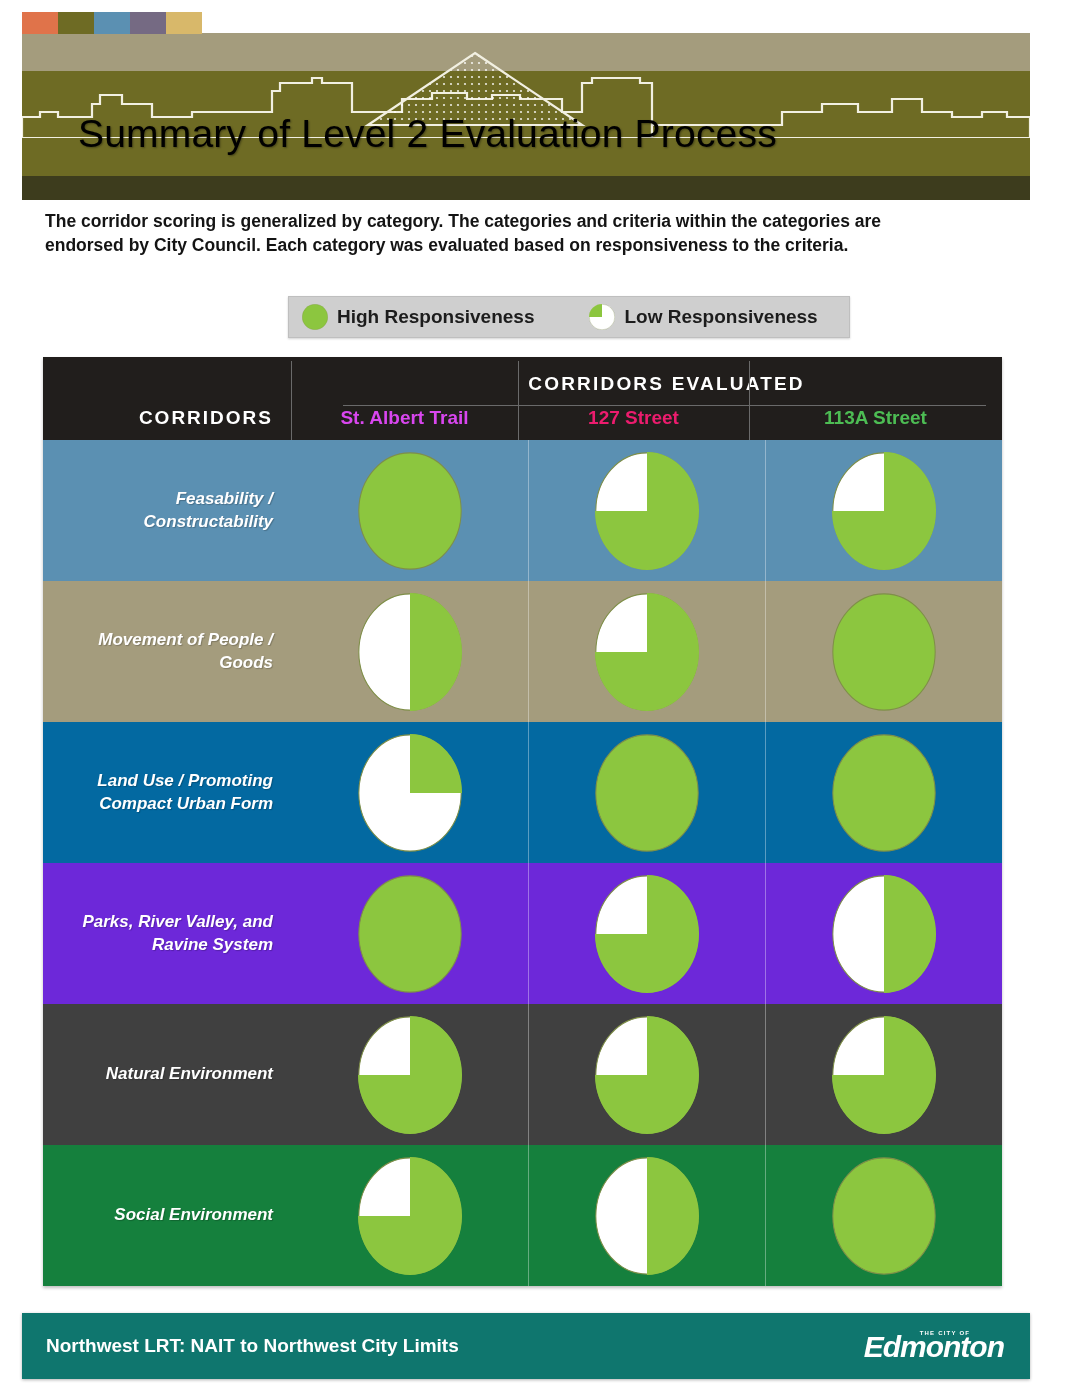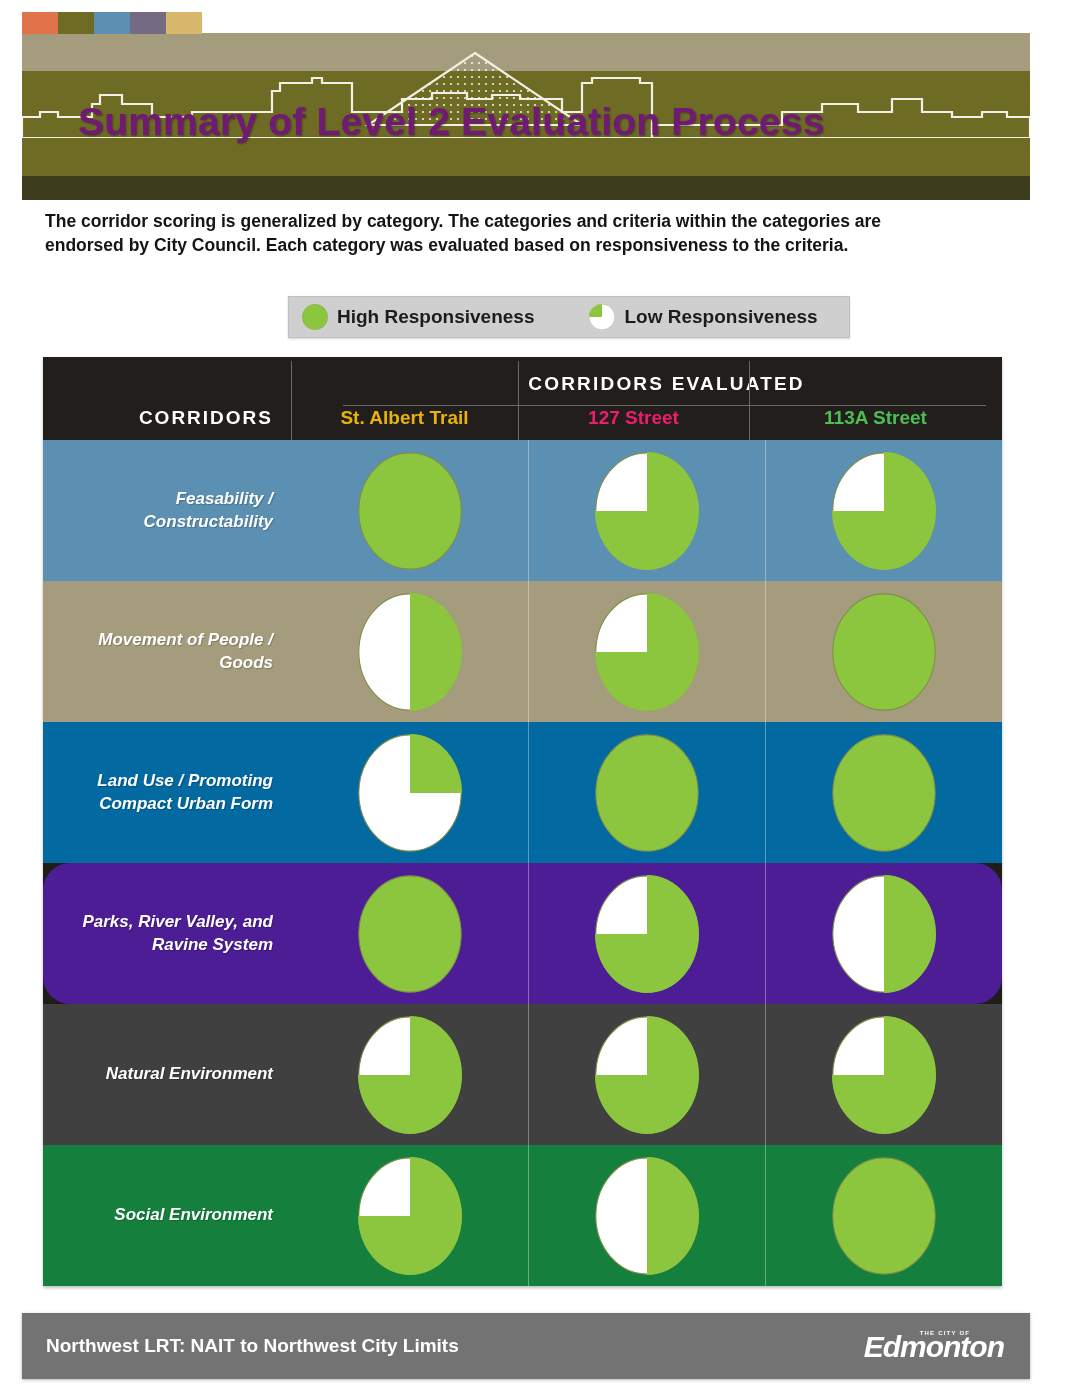--- a/index.html
+++ b/index.html
@@ -27,23 +27,23 @@
   .banner-olive{
     position:absolute;left:0;bottom:24px;width:100%;height:105px;
     background:#6e6b24;
   }
   .banner-dark{
     position:absolute;left:0;bottom:0;width:100%;height:24px;
     background:#3d3c1d;
   }
   .skyline{position:absolute;left:0;top:0;width:1008px;height:105px;}
   .banner-title{
-    position:absolute;left:56px;bottom:56px;
-    color:#701a75;
-    font-size:39px;font-weight:bold;
+    position:absolute;left:56px;bottom:44px;
+    color:#000000;
+    font-size:39px;font-weight:normal;
     letter-spacing:0.2px;
     text-shadow:1px 1px 2px rgba(0,0,0,.35);
     white-space:nowrap;
   }
 
   
   .intro{
     position:absolute;left:45px;top:210px;width:890px;
     font-size:17.5px;font-weight:bold;line-height:1.35;
     color:#141414;
@@ -114,21 +114,21 @@
   .trow .cell + .cell::before,
   .trow .cell:first-of-type::before{
     content:"";position:absolute;left:0;top:0;bottom:0;width:1px;
     background:rgba(255,255,255,.35);
   }
   .pie-wrap{width:104px;height:118px;}
 
   
   .footer{
     position:absolute;left:22px;top:1313px;width:1008px;height:66px;
-    background:#737373;
+    background:#0f766e;
     display:flex;align-items:center;
     box-shadow:0 1px 3px rgba(0,0,0,.3);
   }
   .footer-text{
     margin-left:24px;color:#ffffff;font-size:19px;font-weight:bold;
   }
   .edm-logo{
     position:absolute;right:26px;top:50%;transform:translateY(-50%);
     text-align:left;color:#ffffff;
   }
@@ -194,21 +194,21 @@
   </div>
 </div>
 
 <div class="table">
   <div class="thead">
     <div class="corridors-title">CORRIDORS EVALUATED</div>
     <div class="hdr-rule"></div>
     <div class="category-label">CORRIDORS</div>
     <div id="hdr-cols">
         <div class="hdr-vline" style="left: 248px;"></div>
-        <div class="corr-head" style="left: 248px; width: 227px; color: #eab308;">St. Albert Trail</div>
+        <div class="corr-head" style="left: 248px; width: 227px; color: #d946ef;">St. Albert Trail</div>
         <div class="hdr-vline" style="left: 475px;"></div>
         <div class="corr-head" style="left: 475px; width: 231px; color: rgb(236, 28, 110);">127 Street</div>
         <div class="hdr-vline" style="left: 706px;"></div>
         <div class="corr-head" style="left: 706px; width: 253px; color: rgb(77, 189, 84);">113A Street</div>
       </div>
   </div>
   <div id="tbody">
       <div class="trow" style="background: rgb(91, 144, 178);">
         <div class="cat">Feasability / Constructability</div>
         <div class="cell">
@@ -279,21 +279,21 @@
           </div>
         </div>
         <div class="cell">
           <div class="pie-wrap">
             <svg viewBox="0 0 100 100" width="104" height="118" preserveAspectRatio="none" style="display: block;">
               <circle cx="50" cy="50" r="49.2" fill="#8cc63f" stroke="#7f8f48" stroke-width="1"></circle>
             </svg>
           </div>
         </div>
       </div>
-      <div class="trow" style="background: #4c1d95; border-radius: 27px;">
+      <div class="trow" style="background: #6d28d9;">
         <div class="cat">Parks, River Valley, and Ravine System</div>
         <div class="cell">
           <div class="pie-wrap">
             <svg viewBox="0 0 100 100" width="104" height="118" preserveAspectRatio="none" style="display: block;">
               <circle cx="50" cy="50" r="49.2" fill="#8cc63f" stroke="#7f8f48" stroke-width="1"></circle>
             </svg>
           </div>
         </div>
         <div class="cell">
           <div class="pie-wrap">

